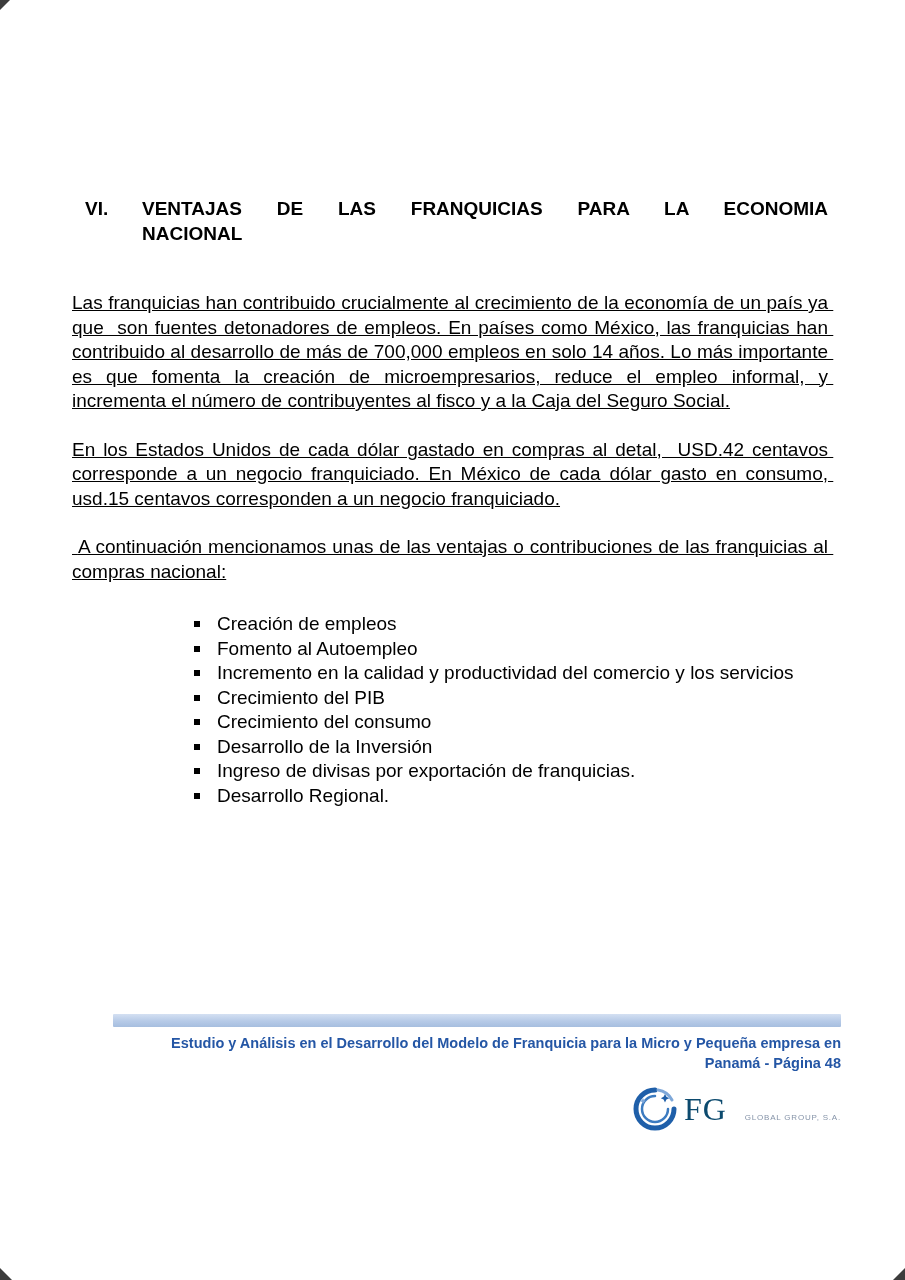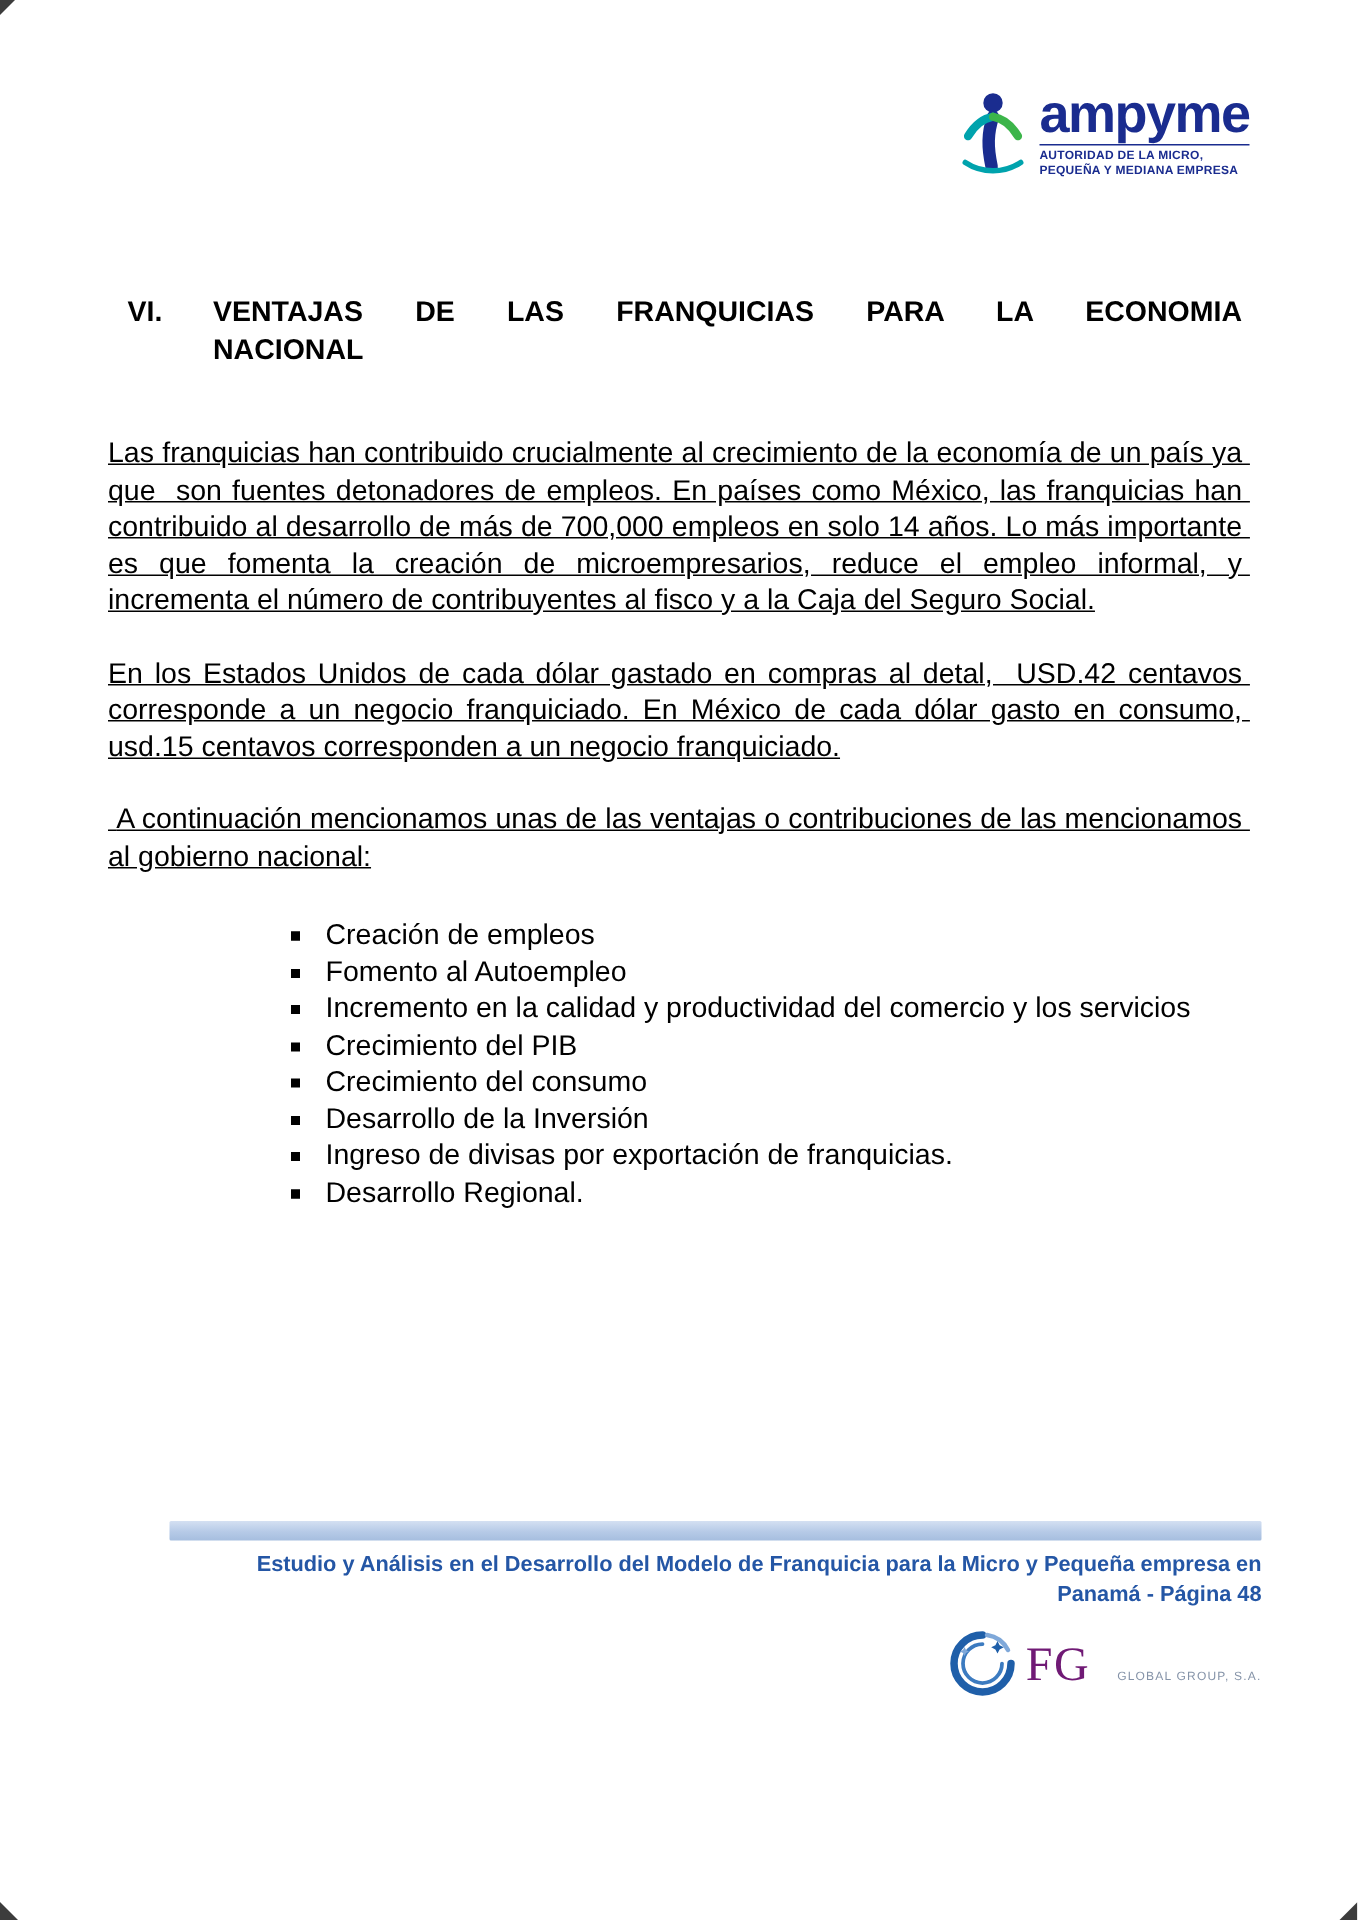--- a/index.html
+++ b/index.html
@@ -128,70 +128,54 @@
     top: 1086px;
     right: 64px;
     display: flex;
     align-items: center;
     gap: 6px;
   }
   .fg-wordmark { display: flex; align-items: baseline; }
   .fg-initials {
     font-family: "Liberation Serif", "DejaVu Serif", serif;
     font-size: 32px;
-    color: #701a75;
+    color: #0c4a6e;
     line-height: 32px;
     letter-spacing: 1px;
   }
   .fg-small {
     font-family: Liberation Sans, sans-serif;
     font-size: 8px;
     color: #8593a8;
     letter-spacing: 0.8px;
     margin-left: 18px;
   }
 </style>
 </head>
 <body>
 
 <div class="page">
 
   <div class="corner-tl"></div>
   <div class="corner-bl"></div>
   <div class="corner-br"></div>
 
-  <header class="ampyme">
-    <svg width="48" height="64" viewBox="0 0 52 64" aria-hidden="true">
-      <circle cx="26" cy="11" r="7" fill="#1a2c8f"></circle>
-      <path d="M26 21 C22 33 22 43 25 57" stroke="#1a2c8f" stroke-width="9" fill="none" stroke-linecap="round"></path>
-      <path d="M8 35 C14 25 20 22 26 21" stroke="#00a3ad" stroke-width="6" fill="none" stroke-linecap="round"></path>
-      <path d="M44 35 C38 25 32 22 26 21" stroke="#3cb54a" stroke-width="6" fill="none" stroke-linecap="round"></path>
-      <path d="M6 54 C18 62 34 62 46 54" stroke="#00a3ad" stroke-width="4" fill="none" stroke-linecap="round"></path>
-    </svg>
-    <div class="ampyme-texts">
-      <div class="ampyme-wordmark">ampyme</div>
-      <div class="ampyme-tagline">
-        <div>AUTORIDAD DE LA MICRO,</div>
-        <div>PEQUEÑA Y MEDIANA EMPRESA</div>
-      </div>
-    </div>
-  </header>
 
   <section class="heading">
     <span class="heading-number">VI.</span>
     <div class="heading-text">
       <span class="heading-line1">VENTAJAS DE LAS FRANQUICIAS PARA LA ECONOMIA</span>
       <span class="heading-line2">NACIONAL</span>
     </div>
   </section>
 
   <main class="body-text">
     <p>Las franquicias han contribuido crucialmente al crecimiento de la economía de un país ya que  son fuentes detonadores de empleos. En países como México, las franquicias han contribuido al desarrollo de más de 700,000 empleos en solo 14 años. Lo más importante es que fomenta la creación de microempresarios, reduce el empleo informal, y incrementa el número de contribuyentes al fisco y a la Caja del Seguro Social.</p>
     <p>En los Estados Unidos de cada dólar gastado en compras al detal,  USD.42 centavos corresponde a un negocio franquiciado. En México de cada dólar gasto en consumo, usd.15 centavos corresponden a un negocio franquiciado.</p>
-    <p> A continuación mencionamos unas de las ventajas o contribuciones de las mencionamos al gobierno nacional:</p>
+    <p> A continuación mencionamos unas de las ventajas o contribuciones de las franquicias al compras nacional:</p>
 
     <ul class="bullets">
       <li><span class="sq"></span></li>
       <li><span class="sq"></span><span>Creación de empleos</span></li>
       <li><span class="sq"></span><span>Fomento al Autoempleo</span></li>
       <li><span class="sq"></span><span>Incremento en la calidad y productividad del comercio y los servicios</span></li>
       <li><span class="sq"></span><span>Crecimiento del PIB</span></li>
       <li><span class="sq"></span><span>Crecimiento del consumo</span></li>
       <li><span class="sq"></span><span>Desarrollo de la Inversión</span></li>
       <li><span class="sq"></span><span>Ingreso de divisas por exportación de franquicias.</span></li>

